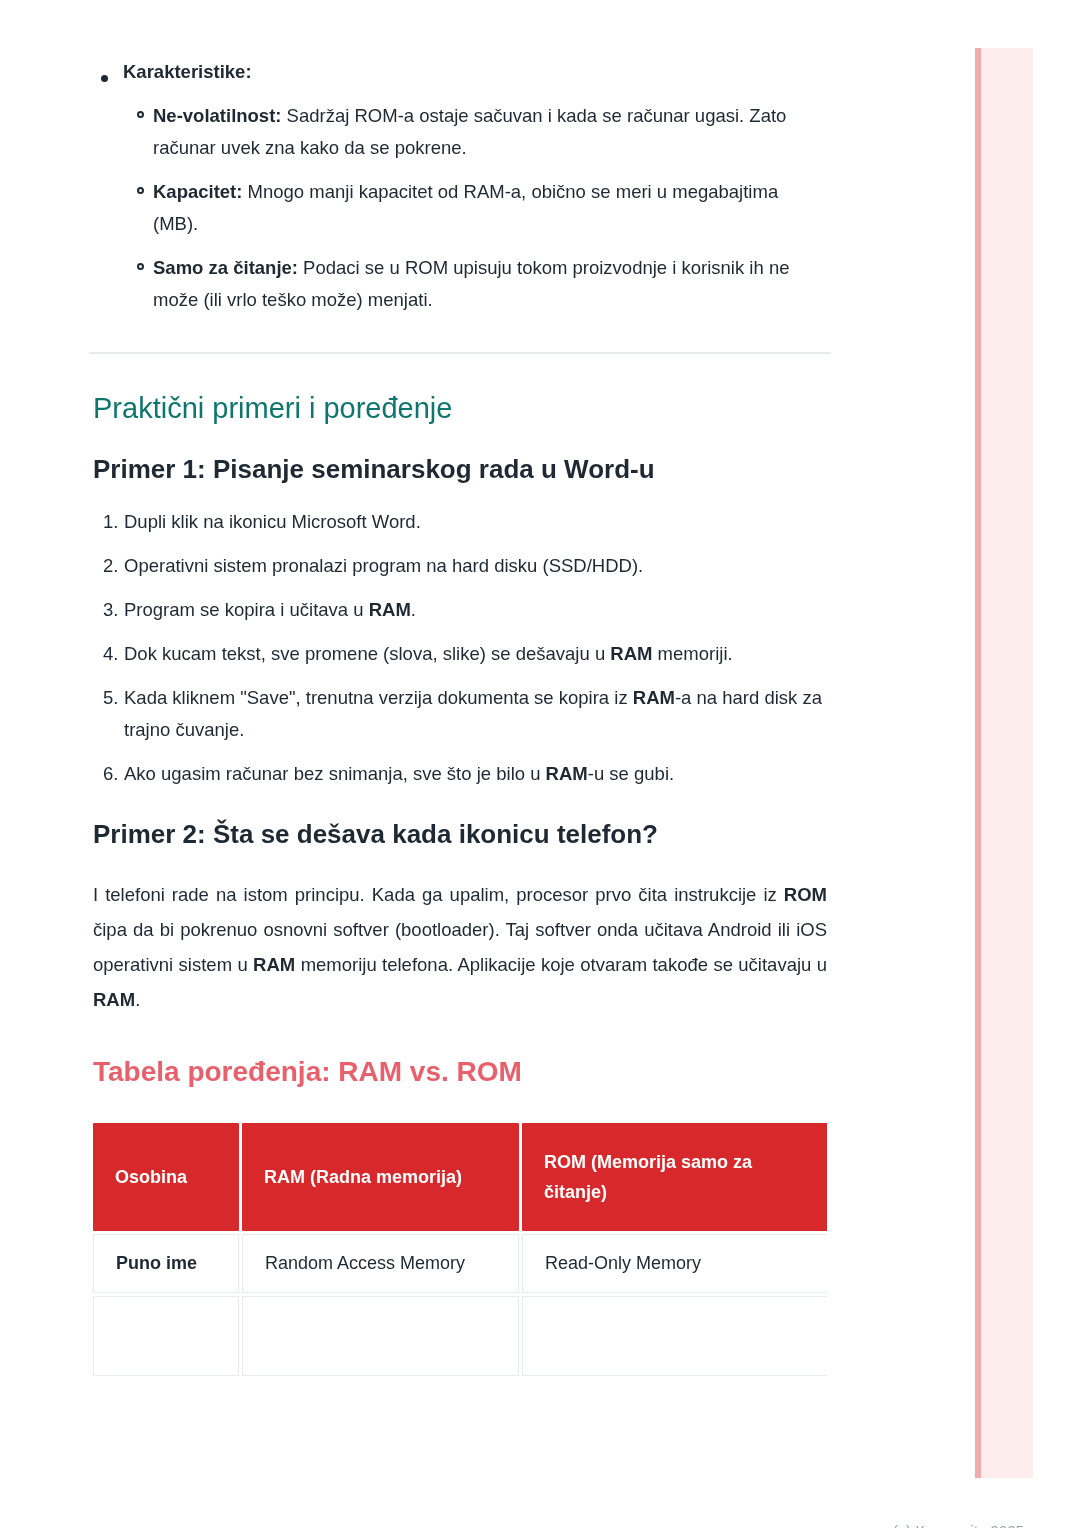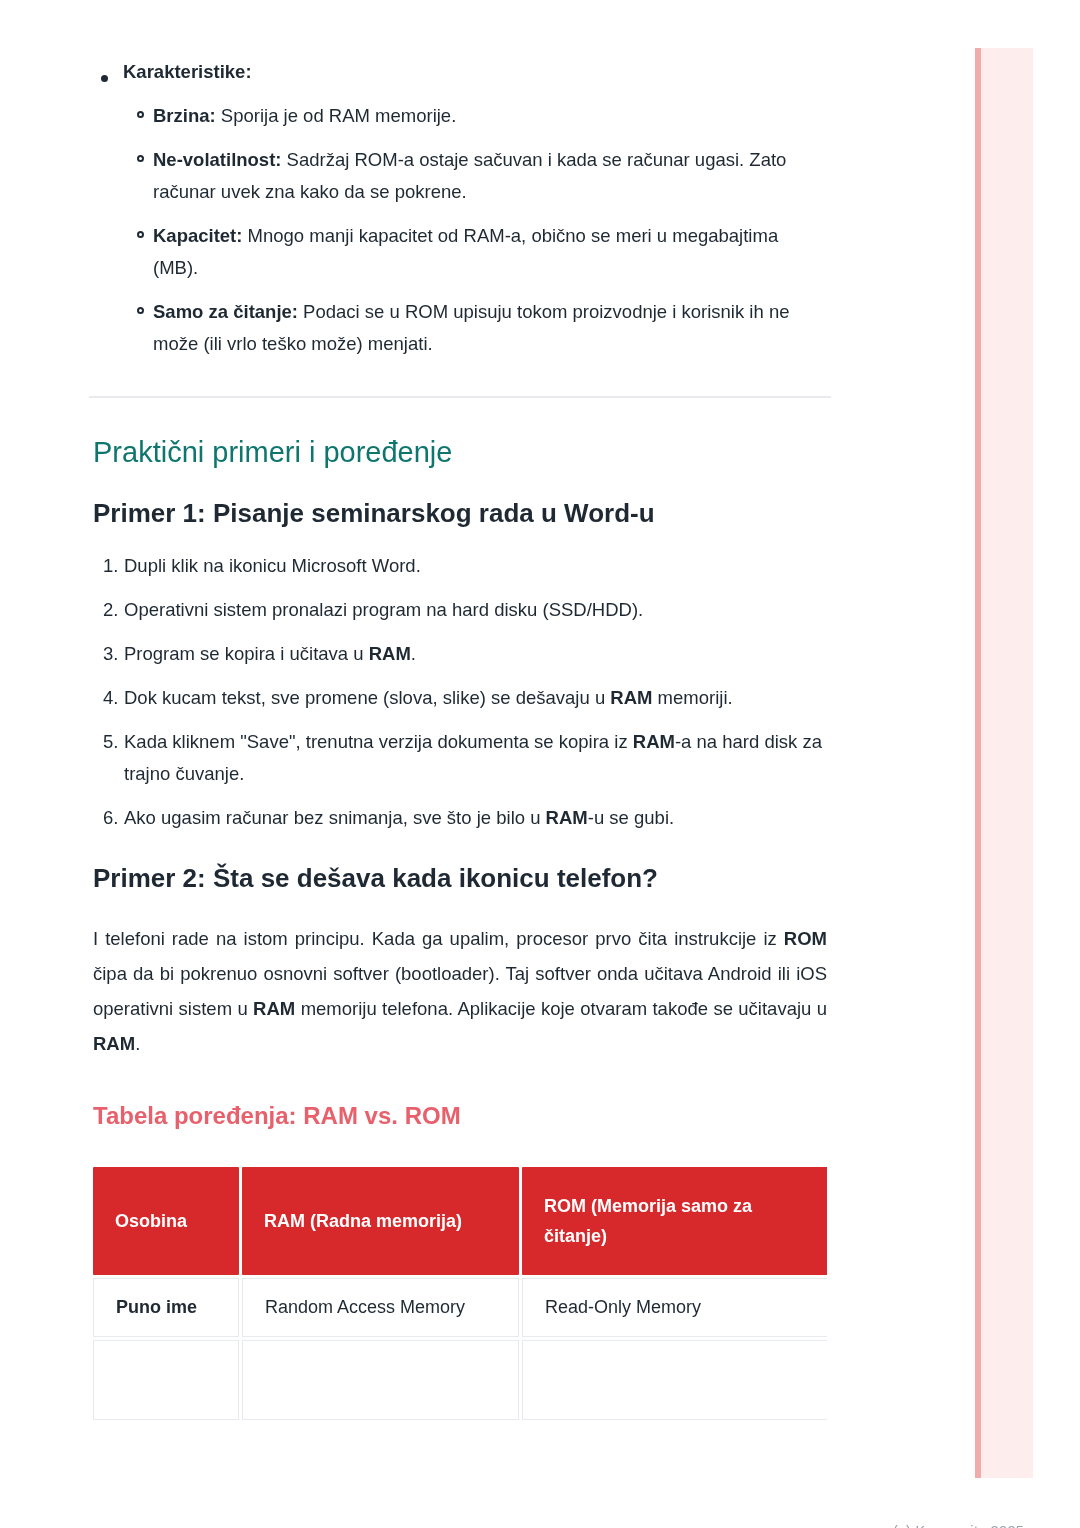--- a/index.html
+++ b/index.html
@@ -49,21 +49,21 @@
   .hbold { font-size: 26px; font-weight: 700; margin: 31px 0 0; line-height: 26px; }
 
   .steps { margin-top: 24px; }
   .step { display: flex; line-height: 32px; margin-bottom: 12px; }
   .step-num { flex: none; margin-left: 10px; width: 21px; }
   .step-text { flex: 1; }
   b { font-weight: 700; }
 
   .para { margin-top: 30px; line-height: 35px; text-align: justify; }
 
-  .h3 { color: #e8606b; font-size: 24px; font-weight: 700; margin: 40px 0 0; line-height: 30px; }
+  .h3 { color: #e8606b; font-size: 28px; font-weight: 700; margin: 40px 0 0; line-height: 30px; }
 
   
   .table-wrap { margin-top: 33px; height: 345px; overflow: hidden; margin-left: -3px; }
   table { border-collapse: separate; border-spacing: 3px; table-layout: fixed; width: 740px; }
   col.c1 { width: 146px; }
   col.c2 { width: 277px; }
   col.c3 { width: 311px; }
   th {
     background: #d7282b; color: #ffffff;
     font-size: 18px; font-weight: 700; text-align: left;
@@ -92,24 +92,20 @@
 <div class="stripe"></div>
 
 <div class="content">
 
   <div>
     <div class="lead-item">
       <span class="dot"></span>
       <span class="lead-label">Karakteristike:</span>
     </div>
     <div class="sub-list">
-      <div class="sub-item">
-        <span class="circle"></span>
-        <span class="sub-text"><span class="blabel">Brzina:</span><span> Sporija je od RAM memorije.</span></span>
-      </div>
       <div class="sub-item">
         <span class="circle"></span>
         <span class="sub-text"><span class="blabel">Ne-volatilnost:</span><span> Sadržaj ROM-a ostaje sačuvan i kada se računar ugasi. Zato računar uvek zna kako da se pokrene.</span></span>
       </div>
       <div class="sub-item">
         <span class="circle"></span>
         <span class="sub-text"><span class="blabel">Kapacitet:</span><span> Mnogo manji kapacitet od RAM-a, obično se meri u megabajtima (MB).</span></span>
       </div>
       <div class="sub-item">
         <span class="circle"></span>

